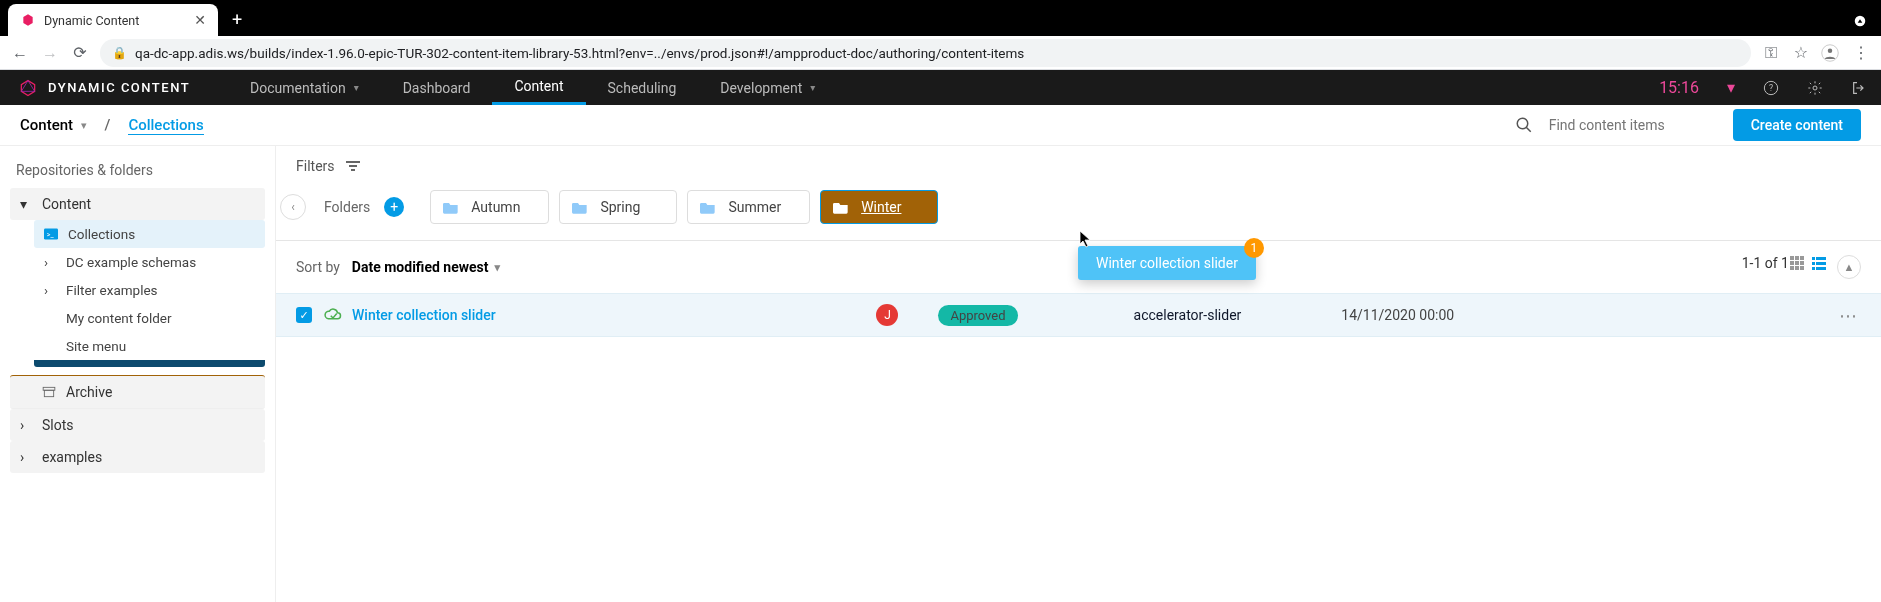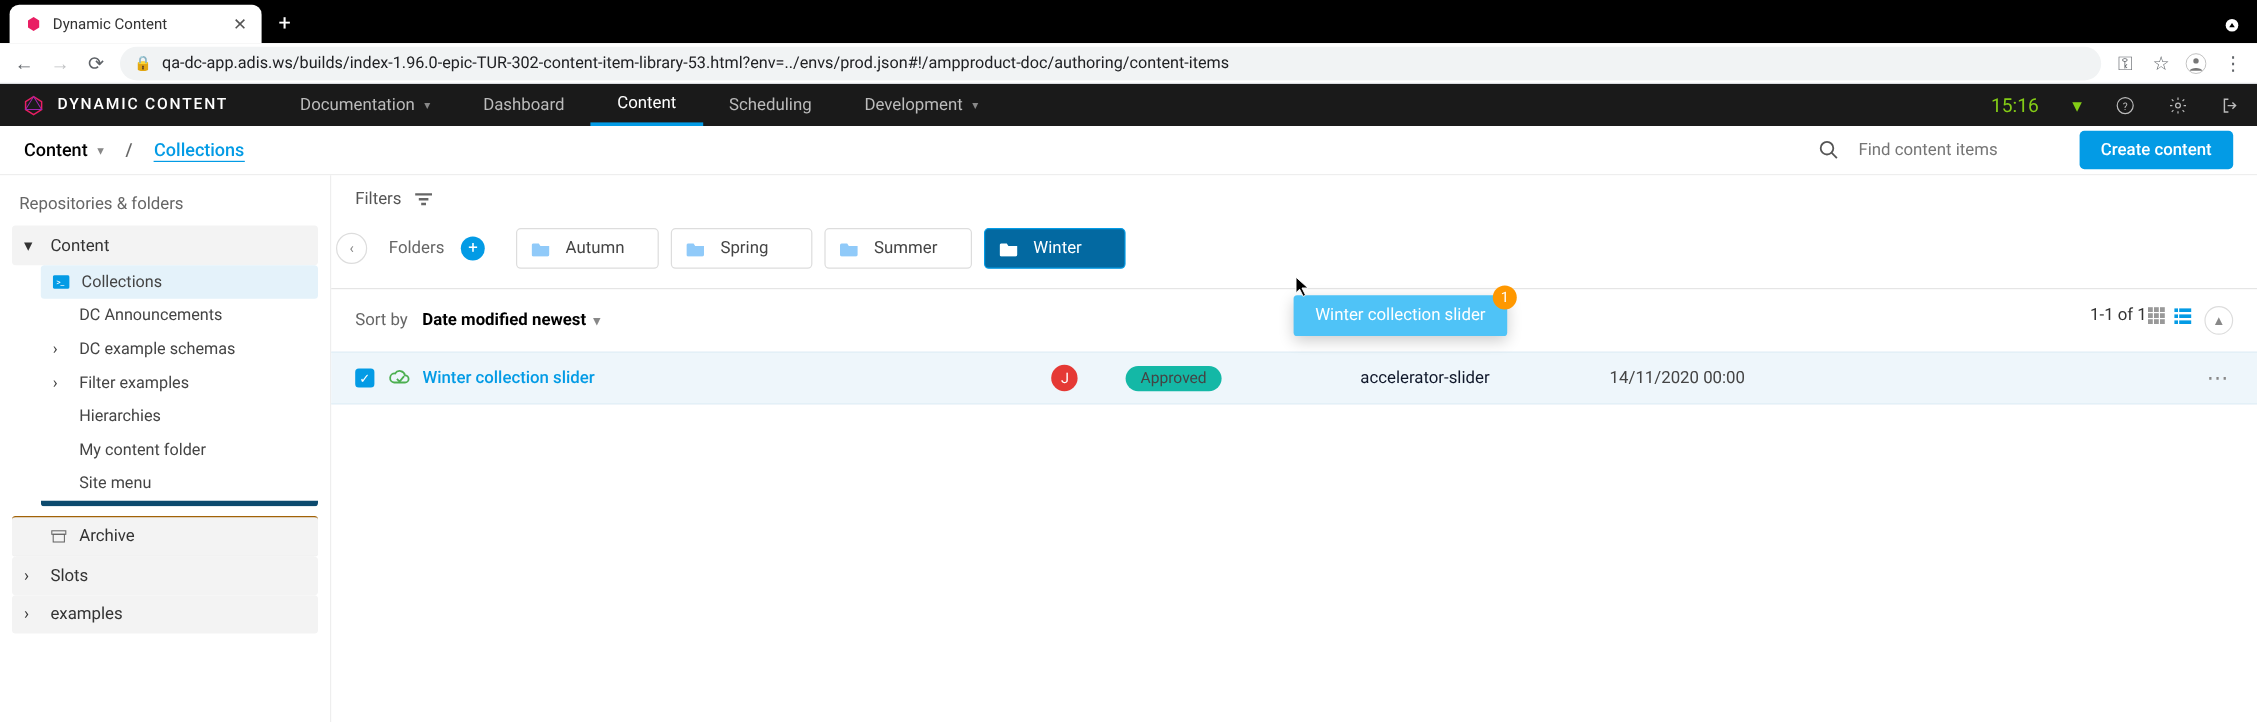--- a/index.html
+++ b/index.html
@@ -21,21 +21,21 @@
   .addr-actions { display:flex; gap:10px; align-items:center; }
 
   
   .topnav { background: #1a1a1a; height: 35px; display: flex; align-items: center; color: #ccc; }
   .logo { display:flex; align-items:center; gap:10px; padding:0 18px; }
   .logo-icon { width:20px; height:20px; }
   .logo-text { font-weight: 500; letter-spacing: 1.5px; font-size: 13px; color:#fff; }
   .nav-items { display:flex; align-items:stretch; height:100%; margin-left: 20px; }
   .nav-item { padding: 0 22px; display:flex; align-items:center; font-size: 14px; color:#bbb; cursor:pointer; gap:8px; }
   .nav-item.active { border-bottom: 3px solid #039be5; color:#fff; }
-  .nav-right { margin-left:auto; display:flex; align-items:center; gap:28px; padding: 0 14px; color:#84cc16; }
+  .nav-right { margin-left:auto; display:flex; align-items:center; gap:28px; padding: 0 14px; color:#ec4899; }
   .nav-right .ri { cursor:pointer; }
 
   
   .crumb-bar { height: 41px; display:flex; align-items:center; padding: 0 20px; border-bottom: 1px solid #eee; }
   .crumb { font-size: 15px; font-weight: 500; display:flex; align-items:center; gap:8px; }
   .crumb-sep { color:#666; margin: 0 10px; }
   .crumb-link { color:#039be5; border-bottom:1px solid #039be5; cursor:pointer; }
   .crumb-actions { margin-left:auto; display:flex; align-items:center; gap:18px; }
   .search-box { display:flex; align-items:center; gap:16px; width:200px; }
   .search-box input { border:none; outline:none; font-size:14px; color:#555; width:100%; }
@@ -44,32 +44,32 @@
   
   .layout { display:flex; height: calc(100% - 146px); }
   .sidebar { width: 276px; border-right:1px solid #eee; padding: 12px 10px; }
   .sb-title { color:#666; font-size:14px; margin: 4px 6px 10px; }
   .sb-item { display:flex; align-items:center; gap:10px; padding: 8px 10px; font-size:14px; color:#333; border-radius:3px; cursor:pointer; }
   .sb-item.group { background:#f3f3f3; font-weight:400; }
   .sb-item.active { color:#039be5; background:#e4f2fa; }
   .sb-item .chev { width:12px; }
   .sb-sub { margin-left: 24px; }
   .sb-sub .sb-item { padding:6px 10px; font-size:13.5px; color:#444; }
-  .sb-item.divider-after { border-bottom:5px solid #0c4a6e; margin-bottom:4px; }
+  .sb-item.divider-after { border-bottom:7px solid #0c4a6e; margin-bottom:4px; }
   .sb-item.archive { margin-top:8px; border-top:1px solid #a16207; border-bottom:1px solid #eee; }
 
   .main { flex:1; position:relative; }
   .filters-bar { display:flex; align-items:flex-start; padding: 12px 20px; gap:12px; }
   .filters-label { color:#555; font-size:14px; display:flex; align-items:center; gap:10px; }
   .folders-row { display:flex; align-items:center; padding: 4px 20px 16px 4px; gap:14px; border-bottom:1px solid #e5e5e5; position:relative; }
   .collapse-btn { width:26px; height:26px; border:1px solid #ddd; border-radius:50%; background:#fff; display:flex; align-items:center; justify-content:center; color:#888; cursor:pointer; font-size:12px; margin-right:4px; }
   .folders-label { color:#666; font-size:14px; }
   .add-folder { width:20px; height:20px; border-radius:50%; background:#039be5; color:#fff; display:flex; align-items:center; justify-content:center; font-size:14px; cursor:pointer; margin-right:12px; }
   .folder-chip { border:1px solid #ddd; border-radius:4px; padding:8px 28px 8px 12px; display:flex; align-items:center; gap:10px; font-size:14px; color:#444; cursor:pointer; min-width:118px; }
-  .folder-chip.active { background:#0369a1; border-color:#039be5; color:#fff; }
+  .folder-chip.active { background:#a16207; border-color:#039be5; color:#fff;text-decoration:underline; }
   .folder-icon { width:18px; }
 
   
   .drag-tip { position:absolute; left:802px; top:60px; background:#4fc3f7; color:#fff; padding:9px 18px; border-radius:3px; font-size:14px; box-shadow:0 4px 12px rgba(0,0,0,0.2); }
   .drag-badge { position:absolute; top:-8px; right:-8px; width:20px; height:20px; border-radius:50%; background:#ff9800; color:#fff; font-size:12px; display:flex; align-items:center; justify-content:center; }
   .cursor-icon { position:absolute; left:803px; top:44px; font-size:14px; color:#000; pointer-events:none; }
 
   
   .sort-row { display:flex; align-items:center; padding: 14px 20px; }
   .sort-label { color:#666; font-size:14px; margin-right:12px; }
@@ -211,34 +211,26 @@
           <div class="sb-item active">
             <span>
               <svg width="14" height="12" viewBox="0 0 20 16">
                 <rect width="20" height="16" rx="2" fill="#039be5"></rect>
                 <text x="4" y="12" font-size="10" fill="#fff">&gt;_</text>
               </svg>
             </span>
             <span>Collections</span>
           </div>
           <div class="sb-item">
-            <span class="chev"></span>
-            <span>DC Announcements</span>
-          </div>
-          <div class="sb-item">
             <span class="chev">›</span>
             <span>DC example schemas</span>
           </div>
           <div class="sb-item">
             <span class="chev">›</span>
             <span>Filter examples</span>
-          </div>
-          <div class="sb-item">
-            <span class="chev"></span>
-            <span>Hierarchies</span>
           </div>
           <div class="sb-item">
             <span class="chev"></span>
             <span>My content folder</span>
           </div>
           <div class="sb-item divider-after">
             <span class="chev"></span>
             <span>Site menu</span>
           </div>
         </div>

